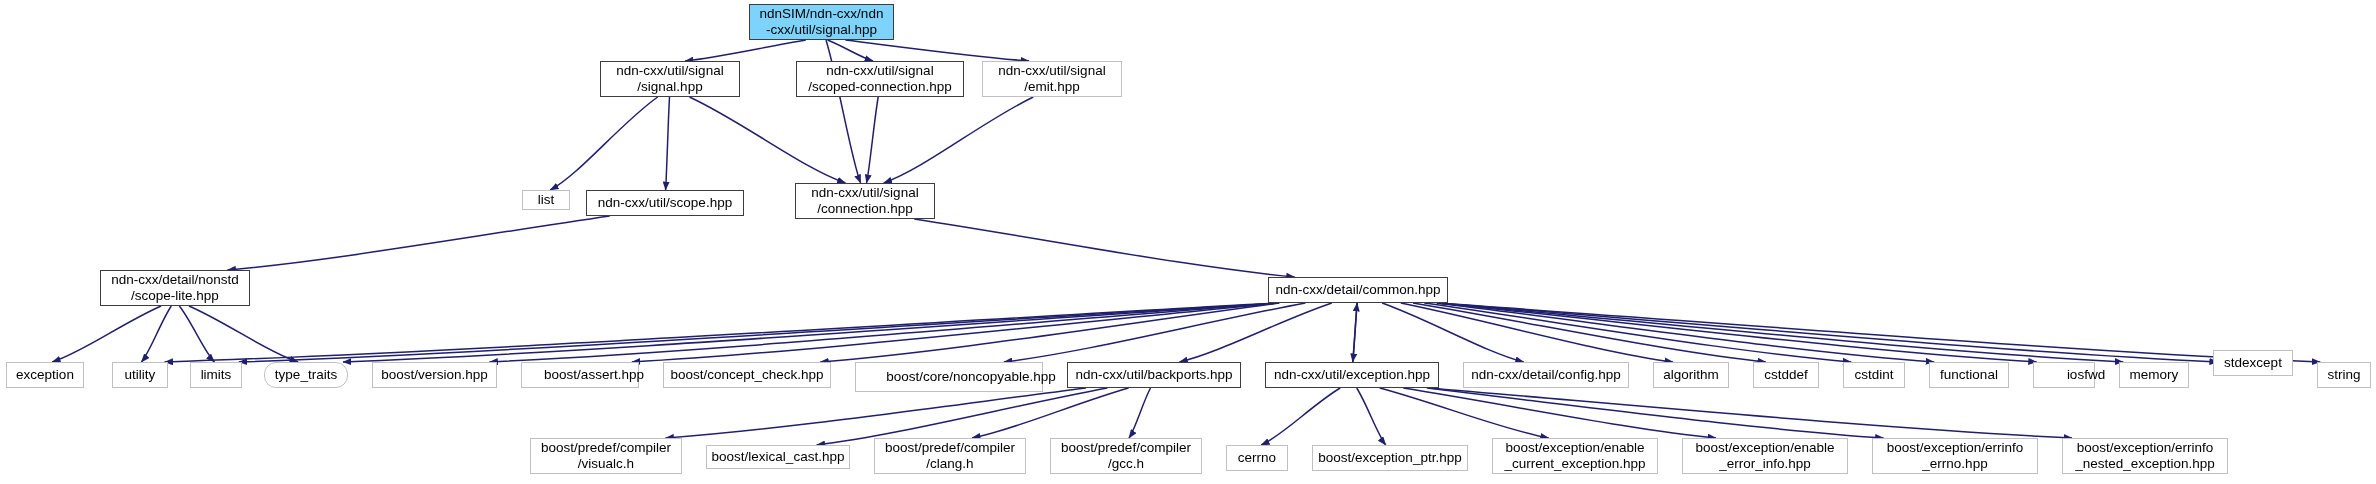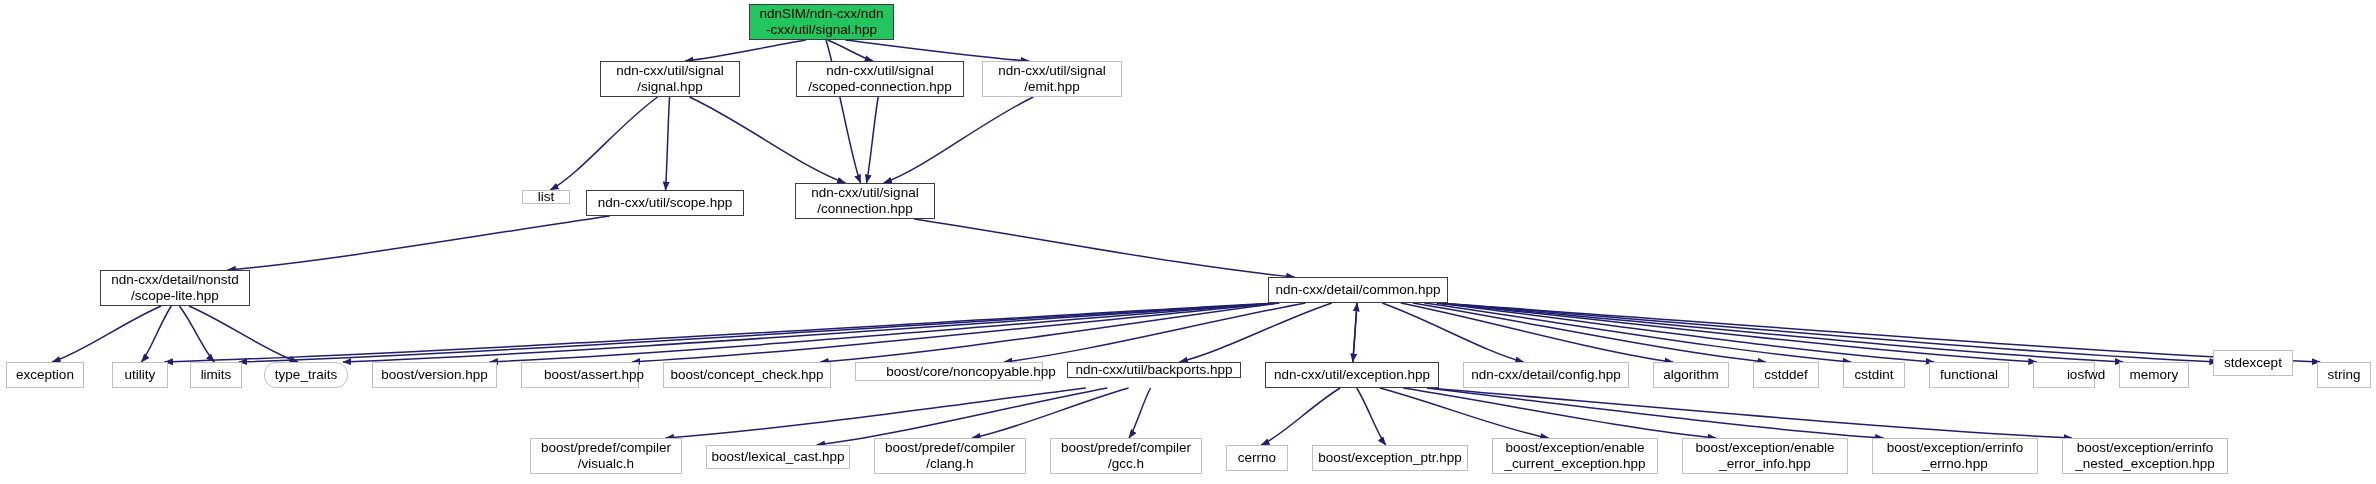--- a/index.html
+++ b/index.html
@@ -36,21 +36,21 @@
     border: 1px solid #c0c0c0;
     font-size: 13.5px;
     white-space: pre-line;
     letter-spacing: 0px;
     z-index: 5;
   }
   .node.internal {
     border: 1.6px solid #3d3d3d;
   }
   .node.root {
-    background: #22c55e;
+    background: #7dd3fc;
     border: 1.6px solid #3d3d3d;
   }
   .node span {
     display: block;
     padding: 0 5px;
   }
 </style>
 </head>
 <body>
 
@@ -110,36 +110,36 @@
   </svg>
   <div id="node-layer">
       <div class="node root" style="left: 749px; top: 4px; width: 145px; height: 36px;"><span>ndnSIM/ndn-cxx/ndn
 -cxx/util/signal.hpp</span></div>
       <div class="node internal" style="left: 600px; top: 61px; width: 140px; height: 36px;"><span>ndn-cxx/util/signal
 /signal.hpp</span></div>
       <div class="node internal" style="left: 796px; top: 61px; width: 168px; height: 36px;"><span>ndn-cxx/util/signal
 /scoped-connection.hpp</span></div>
       <div class="node leaf" style="left: 982px; top: 61px; width: 140px; height: 36px;"><span>ndn-cxx/util/signal
 /emit.hpp</span></div>
-      <div class="node leaf" style="left: 522px; top: 190px; width: 48px; height: 14px;"><span>list</span></div>
+      <div class="node leaf" style="left: 522px; top: 190px; width: 48px; height: 20px;"><span>list</span></div>
       <div class="node internal" style="left: 586px; top: 190px; width: 158px; height: 26px;"><span>ndn-cxx/util/scope.hpp</span></div>
       <div class="node internal" style="left: 795px; top: 183px; width: 140px; height: 36px;"><span>ndn-cxx/util/signal
 /connection.hpp</span></div>
       <div class="node internal" style="left: 100px; top: 270px; width: 150px; height: 36px;"><span>ndn-cxx/detail/nonstd
 /scope-lite.hpp</span></div>
       <div class="node internal" style="left: 1268px; top: 277px; width: 180px; height: 26px;"><span>ndn-cxx/detail/common.hpp</span></div>
       <div class="node leaf" style="left: 6px; top: 362px; width: 78px; height: 26px;"><span>exception</span></div>
       <div class="node leaf" style="left: 112px; top: 362px; width: 56px; height: 26px;"><span>utility</span></div>
       <div class="node leaf" style="left: 190px; top: 362px; width: 52px; height: 26px;"><span>limits</span></div>
       <div class="node leaf" style="left: 264px; top: 362px; width: 84px; height: 26px; border-radius: 12px;"><span>type_traits</span></div>
       <div class="node leaf" style="left: 372px; top: 362px; width: 125px; height: 26px;"><span>boost/version.hpp</span></div>
       <div class="node leaf" style="left: 521px; top: 362px; width: 118px; height: 26px; padding-left: 28px;"><span>boost/assert.hpp</span></div>
       <div class="node leaf" style="left: 663px; top: 362px; width: 168px; height: 26px;"><span>boost/concept_check.hpp</span></div>
-      <div class="node leaf" style="left: 855px; top: 362px; width: 188px; height: 19px; padding-left: 44px;"><span>boost/core/noncopyable.hpp</span></div>
-      <div class="node internal" style="left: 1067px; top: 362px; width: 174px; height: 16px;"><span>ndn-cxx/util/backports.hpp</span></div>
+      <div class="node leaf" style="left: 855px; top: 362px; width: 188px; height: 30px; padding-left: 44px;"><span>boost/core/noncopyable.hpp</span></div>
+      <div class="node internal" style="left: 1067px; top: 362px; width: 174px; height: 26px;"><span>ndn-cxx/util/backports.hpp</span></div>
       <div class="node internal" style="left: 1265px; top: 362px; width: 174px; height: 26px;"><span>ndn-cxx/util/exception.hpp</span></div>
       <div class="node leaf" style="left: 1463px; top: 362px; width: 166px; height: 26px;"><span>ndn-cxx/detail/config.hpp</span></div>
       <div class="node leaf" style="left: 1653px; top: 362px; width: 76px; height: 26px;"><span>algorithm</span></div>
       <div class="node leaf" style="left: 1753px; top: 362px; width: 66px; height: 26px;"><span>cstddef</span></div>
       <div class="node leaf" style="left: 1843px; top: 362px; width: 62px; height: 26px;"><span>cstdint</span></div>
       <div class="node leaf" style="left: 1929px; top: 362px; width: 80px; height: 26px;"><span>functional</span></div>
       <div class="node leaf" style="left: 2033px; top: 362px; width: 62px; height: 26px; padding-left: 44px;"><span>iosfwd</span></div>
       <div class="node leaf" style="left: 2119px; top: 362px; width: 70px; height: 26px;"><span>memory</span></div>
       <div class="node leaf" style="left: 2213px; top: 350px; width: 80px; height: 26px;"><span>stdexcept</span></div>
       <div class="node leaf" style="left: 2317px; top: 362px; width: 54px; height: 26px;"><span>string</span></div>

